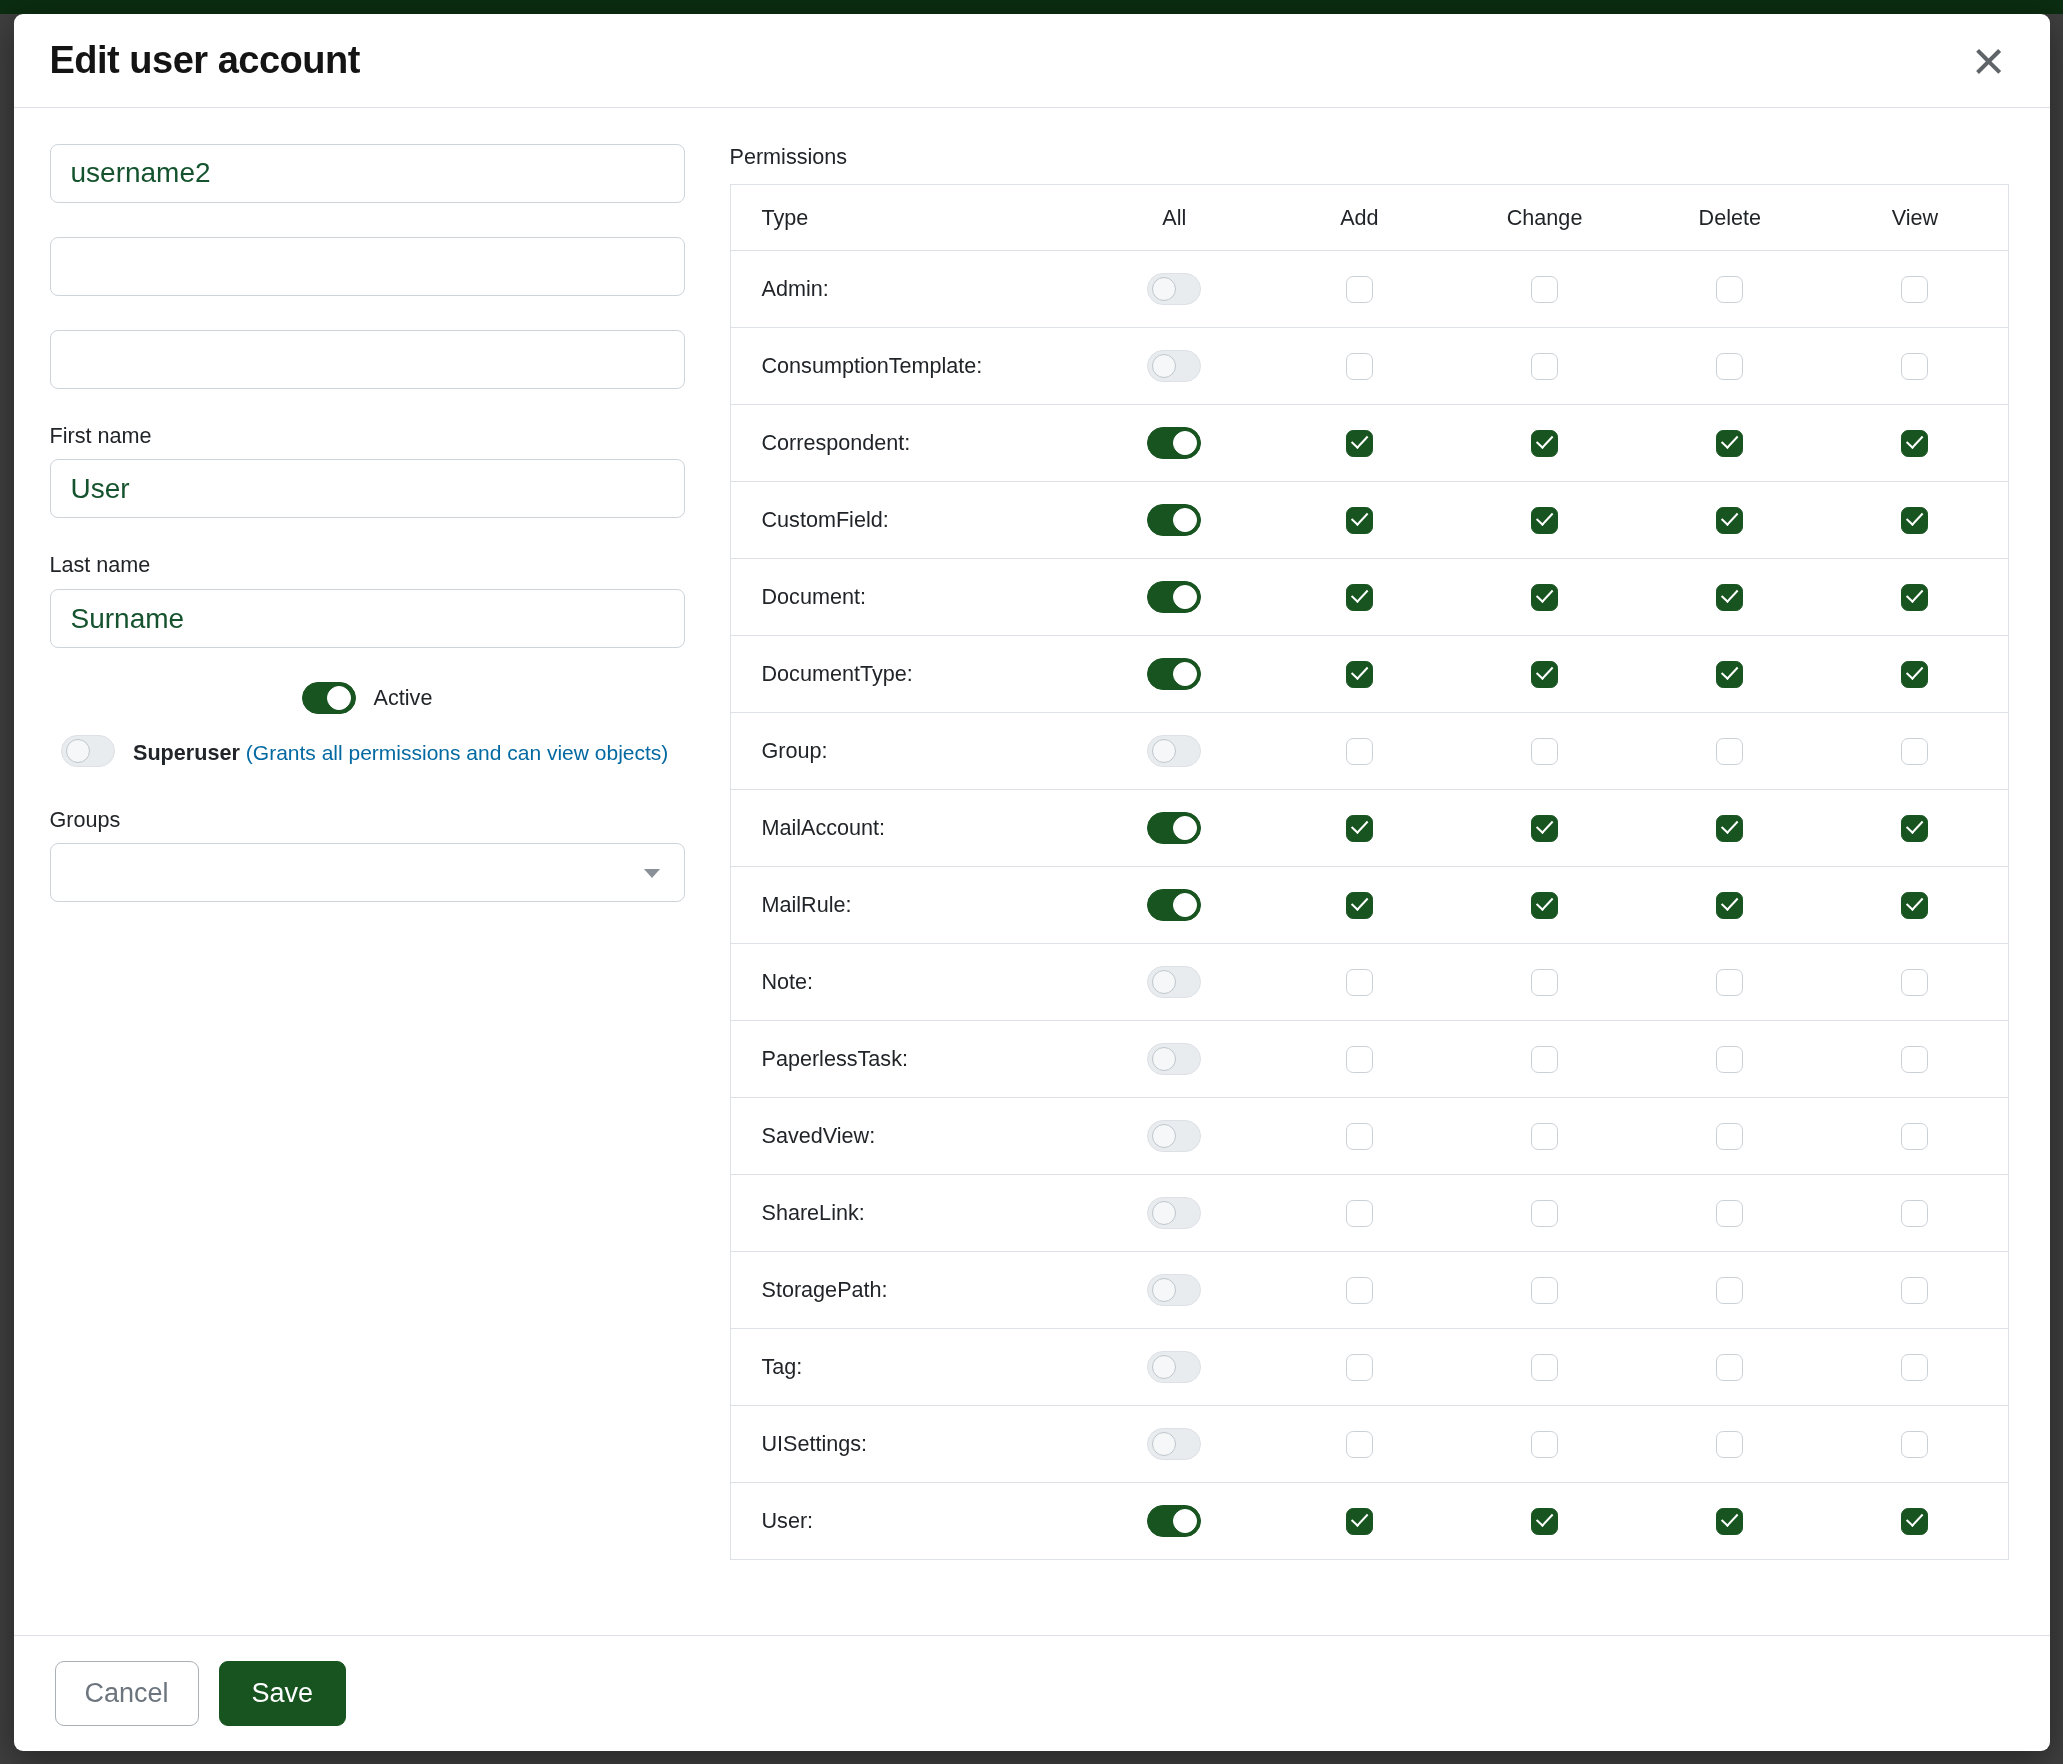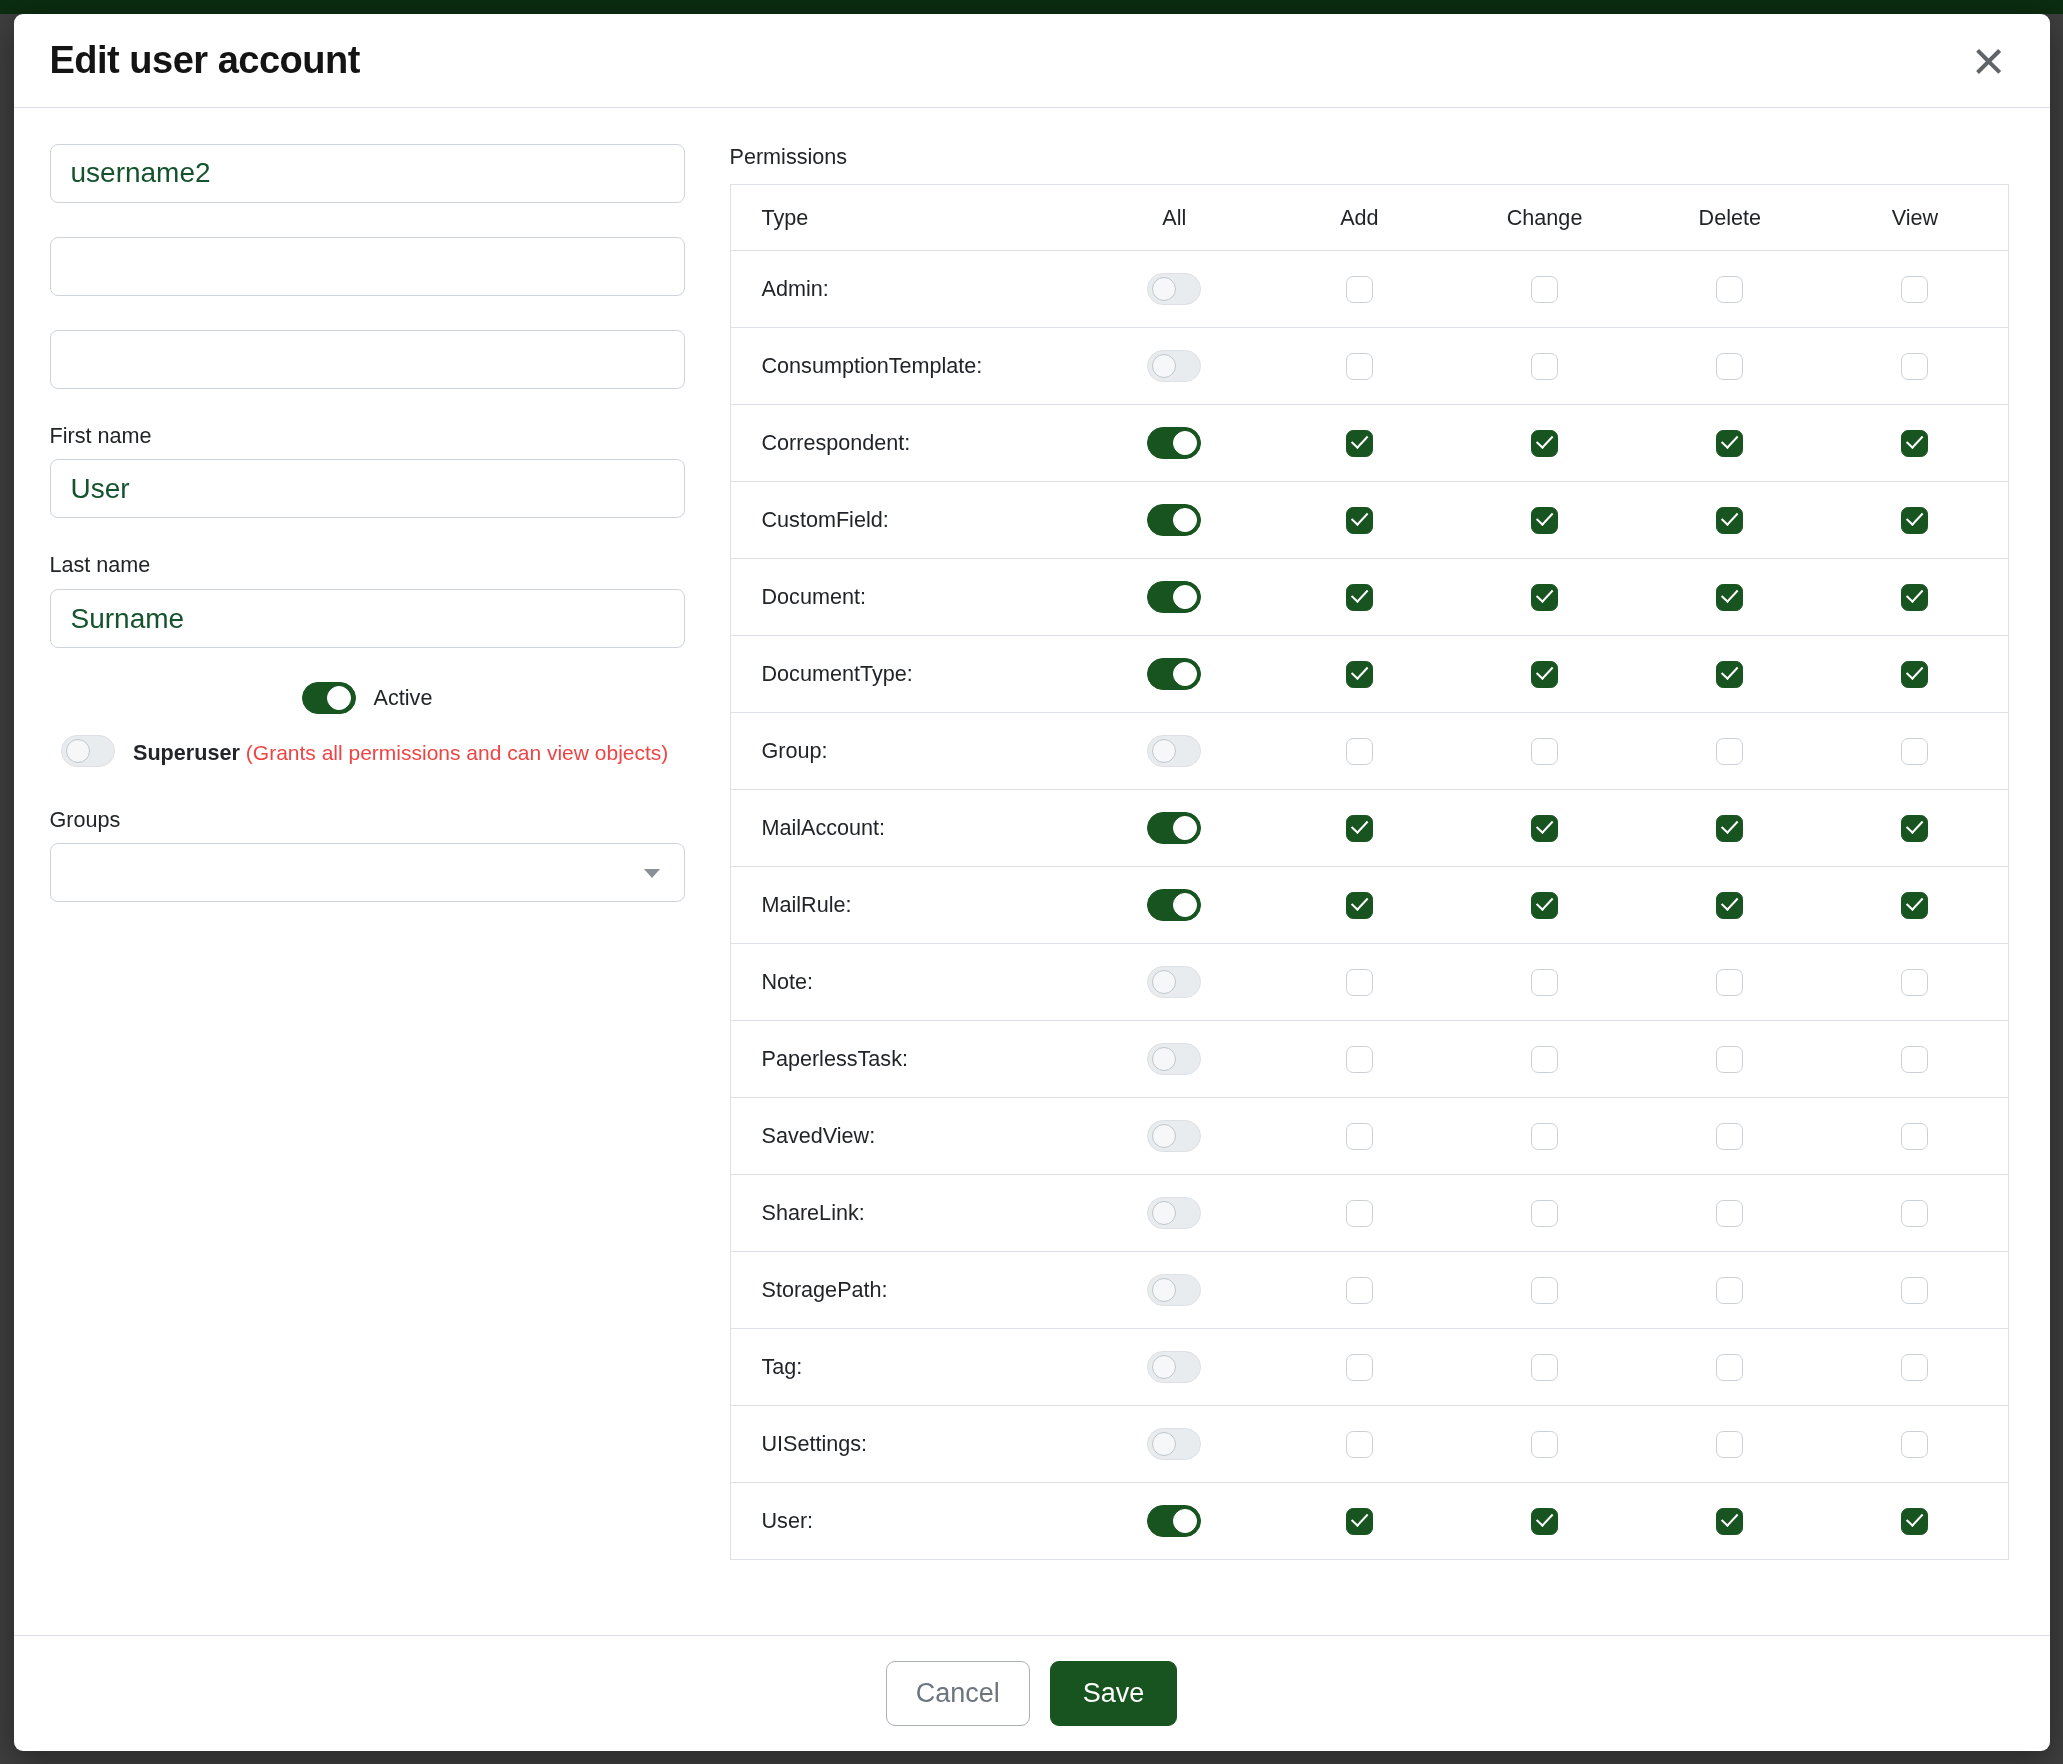--- a/index.html
+++ b/index.html
@@ -62,21 +62,21 @@
   }
   .switch.on { background: #17541f; border-color: #17541f; }
   .switch.on .knob { left: auto; right: 3.6px; background: #ffffff; border-color: #ffffff; }
   
   .toggle-row { display: flex; align-items: center; gap: 18px; justify-content: center; }
   .toggle-row.active-row { margin: 5.4px 0 21.6px 0; }
   .toggle-row.superuser-row { align-items: flex-start; margin-bottom: 38px; }
   .toggle-label { font-size: 21.6px; color: #212529; }
   .superuser-text { width: 540px; font-size: 21.6px; line-height: 1.45; margin-top: 1.8px; }
   .superuser-name { font-weight: 700; color: #212529; }
-  .hint { color: #ef4444; font-size: 21px; margin-top: 44px; }
+  .hint { color: #0369a1; font-size: 21px; margin-top: 44px; }
   
   .select-box {
     position: relative; width: 100%; height: 59px;
     border: 0.9px solid #ced4da; border-radius: 8px; background: #fff; cursor: pointer;
   }
   .select-caret {
     position: absolute; right: 23.4px; top: 50%; margin-top: -3.6px;
     width: 0; height: 0;
     border-left: 8px solid transparent; border-right: 8px solid transparent;
     border-top: 9px solid #8a9097;
@@ -107,21 +107,21 @@
   .checkbox.checked::after {
     content: ''; position: absolute; left: 8px; top: 1.8px;
     width: 7.2px; height: 14.4px;
     border: solid #ffffff; border-width: 0 2.7px 2.7px 0;
     transform: rotate(43deg);
   }
   
   .modal-footer {
     border-top: 0.9px solid #dee2e6;
     padding: 25px 41px;
-    display: flex; justify-content: center; align-items: center; gap: 20px;
+    display: flex; justify-content: flex-start; align-items: center; gap: 20px;
   }
   .btn { font-family: inherit; font-size: 27px; border-radius: 9px; cursor: pointer; line-height: 1; }
   .btn-cancel {
     color: #6c757d; background: #ffffff;
     border: 0.9px solid #a9b0b6;
     padding: 18px 29px;
   }
   .btn-save {
     color: #ffffff; background: #17541f;
     border: 0.9px solid #17541f;

